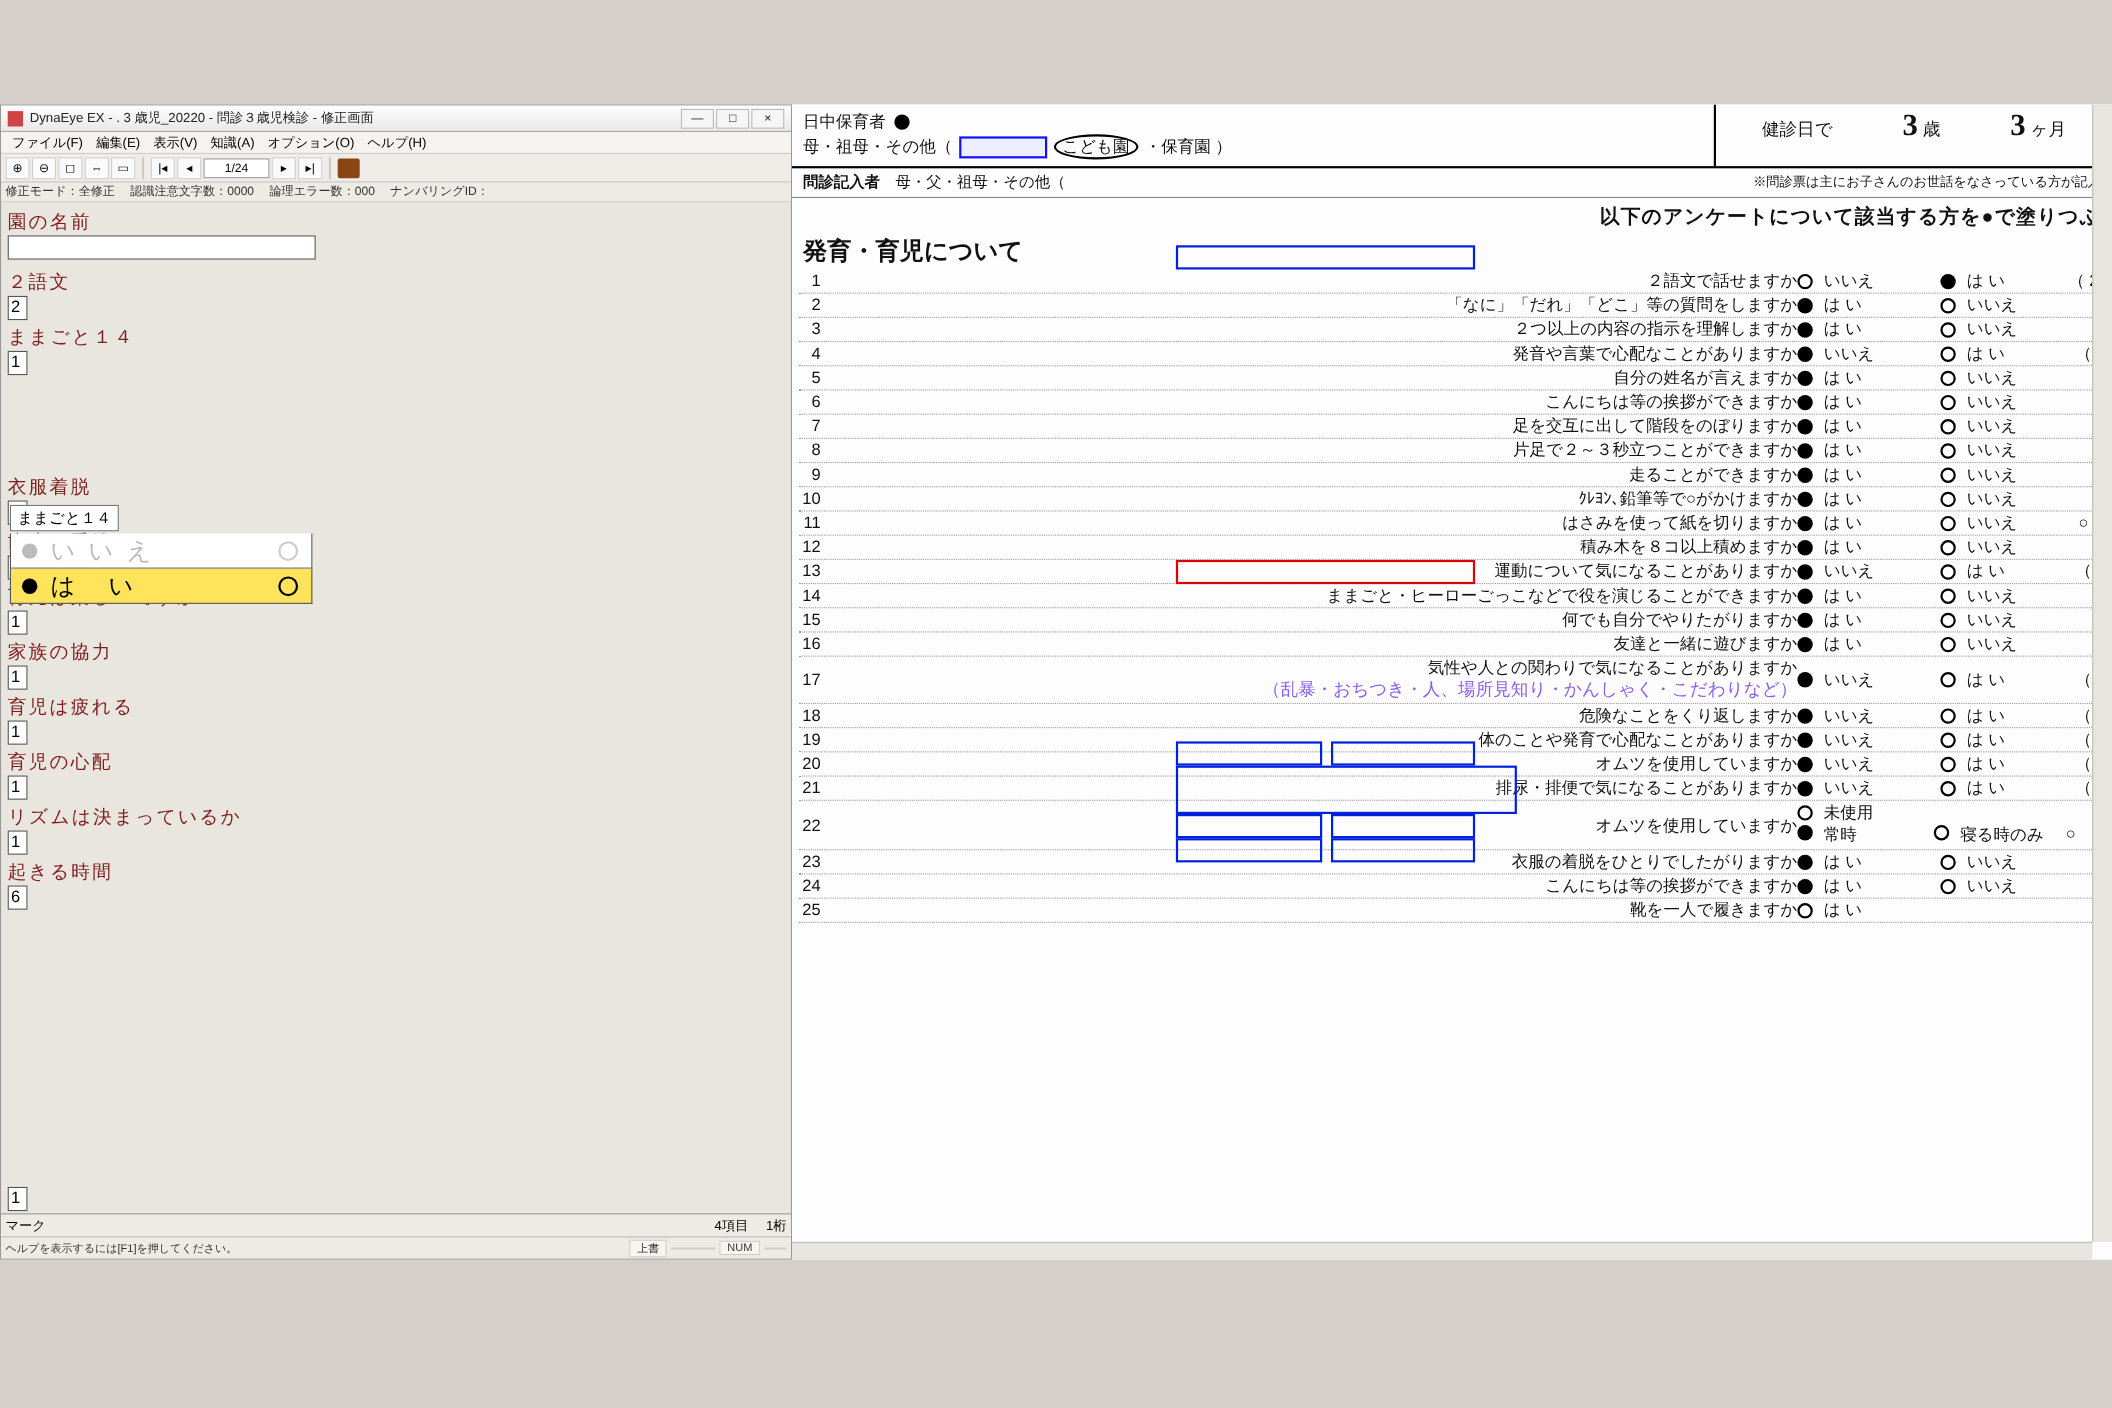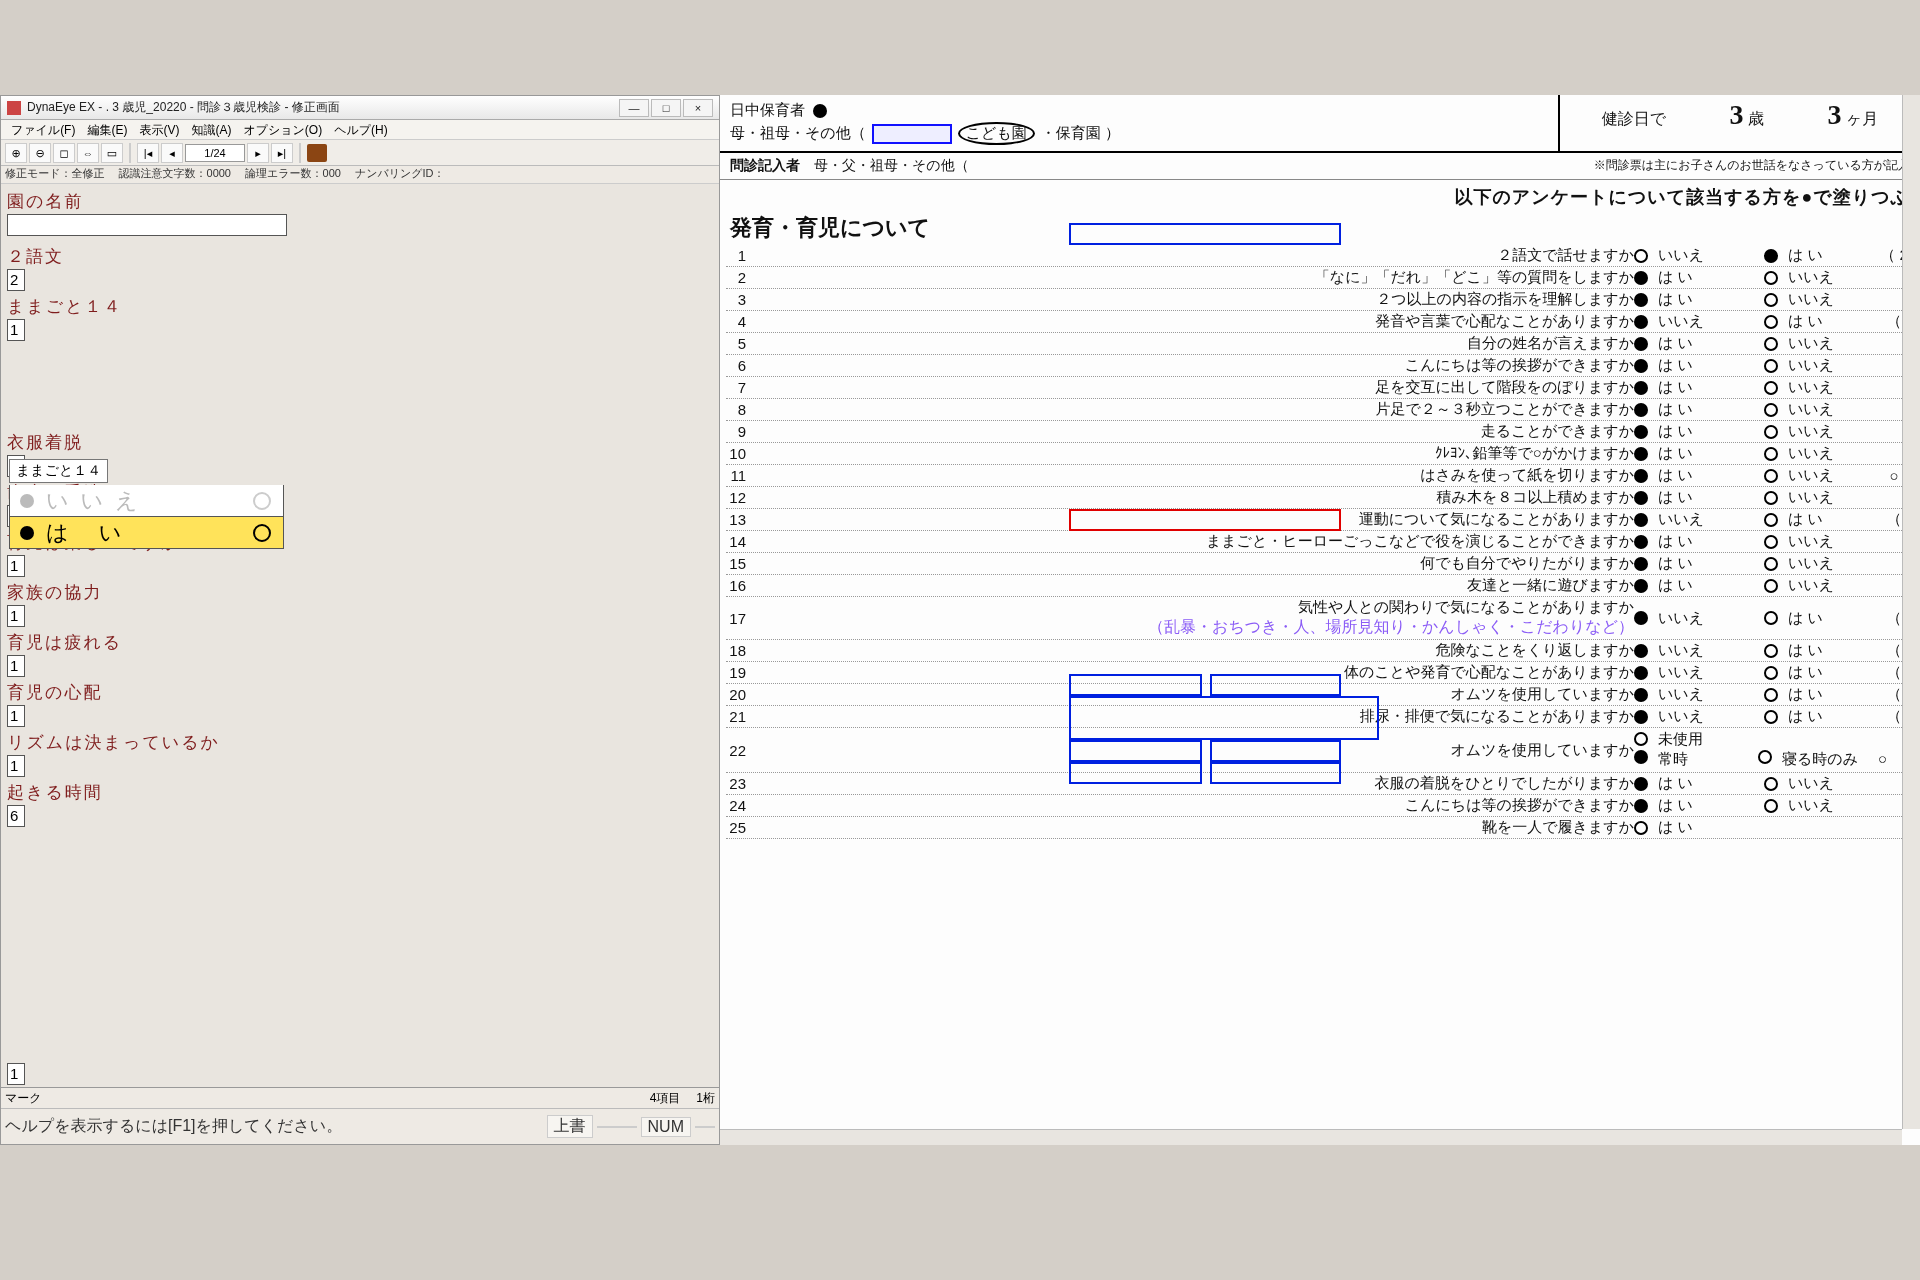--- a/index.html
+++ b/index.html
@@ -37,21 +37,21 @@
   .choice { height: 32px; display: flex; align-items: center; font-size: 22px; letter-spacing: 12px; background: #fff; border: 1px solid #555; border-top: none; }
   .choice.dim { color: #bbb; }
   .choice.sel { background: #ffe35a; }
   .choice .dot { width: 14px; height: 14px; border-radius: 50%; background: #000; margin: 0 12px 0 10px; }
   .choice .dot.h { background: #bbb; }
   .choice .circ { width: 18px; height: 18px; border: 2px solid #000; border-radius: 50%; margin-left: auto; margin-right: 12px; }
   .choice .circ.h { border-color: #ccc; }
   .bottom-row { border-top: 1px solid #999; background: #eeeae4; }
   .markbar { display: flex; height: 20px; font-size: 12px; padding: 0 4px; align-items: center; }
   .markbar .marklabel { flex: 1; }
-  .statusbar { display: flex; height: 36px; font-size: 16px; border-top: 1px solid #bbb; color: #333; padding: 0 4px; align-items: center; }
+  .statusbar { display: flex; height: 20px; font-size: 10px; border-top: 1px solid #bbb; color: #333; padding: 0 4px; align-items: center; }
   .statusbar .sleft { flex: 1; }
   .statusbar .cell { border: 1px solid #ccc; padding: 0 6px; margin-left: 4px; background: #f7f5f1; }
   .scan { position: absolute; top: 0; left: 0; right: 0; bottom: 0; background: #fdfdfd; font-size: 16px; color: #111; }
   .scan .hdr { display: flex; border-bottom: 2px solid #000; }
   .scan .hdr .col1 { flex: 1; padding: 6px 10px; border-right: 2px solid #000; }
   .scan .hdr .col2 { width: 360px; padding: 4px 10px; display: flex; align-items: baseline; justify-content: space-around; }
   .scan .hdr .row1 { font-size: 15px; display: flex; align-items: center; gap: 8px; }
   .scan .hdr .row2 { font-size: 15px; display: flex; align-items: center; gap: 6px; margin-top: 2px;}
   .scan .hdr .blur { display:inline-block; width: 80px; height: 20px; background: #eef; border: 2px solid #11f; }
   .scan .hdr .ov { border: 2px solid #000; border-radius: 50%; padding: 0 6px; }

